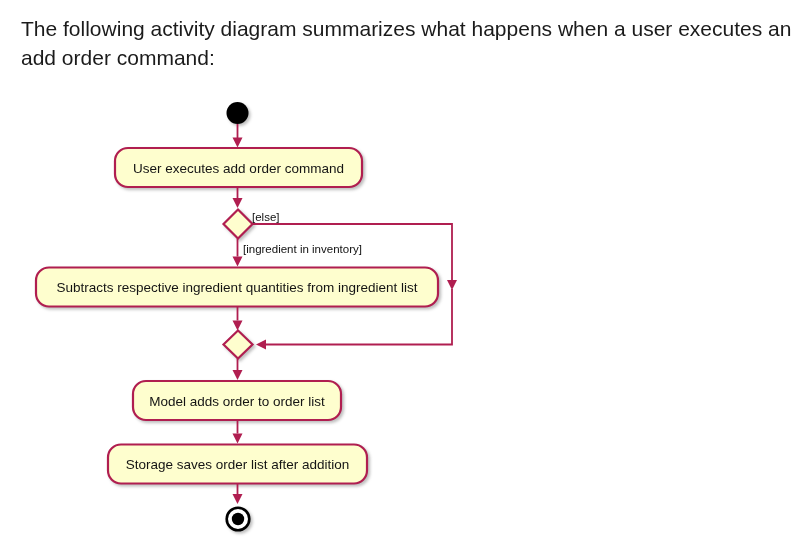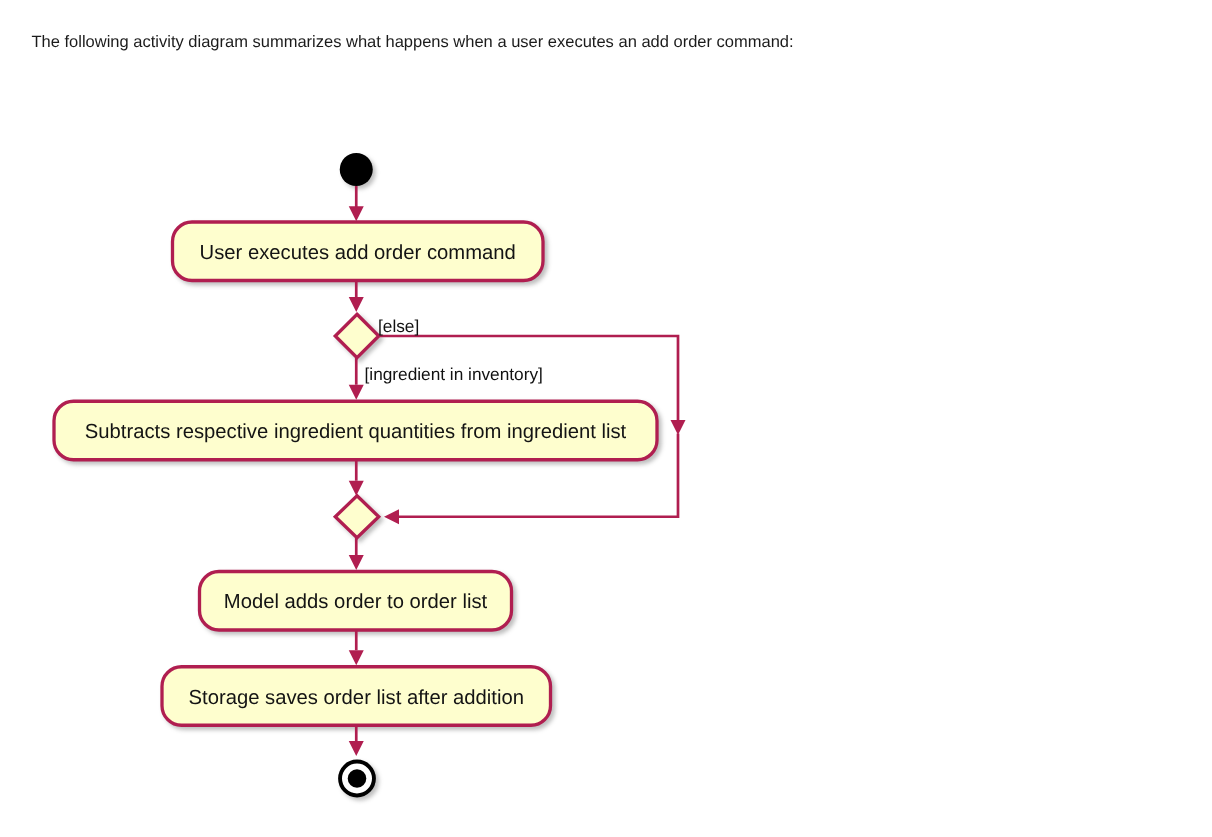--- a/index.html
+++ b/index.html
@@ -16,21 +16,21 @@
     height: 558px;
     background: #ffffff;
     overflow: hidden;
   }
   .intro {
     position: absolute;
     left: 21px;
     top: 14px;
     width: 772px;
     margin: 0;
-    font-size: 11px;
+    font-size: 21px;
     line-height: 29px;
     color: #1b1b1b;
   }
   .diagram-svg {
     position: absolute;
     left: 0;
     top: 0;
     width: 808px;
     height: 558px;
   }

